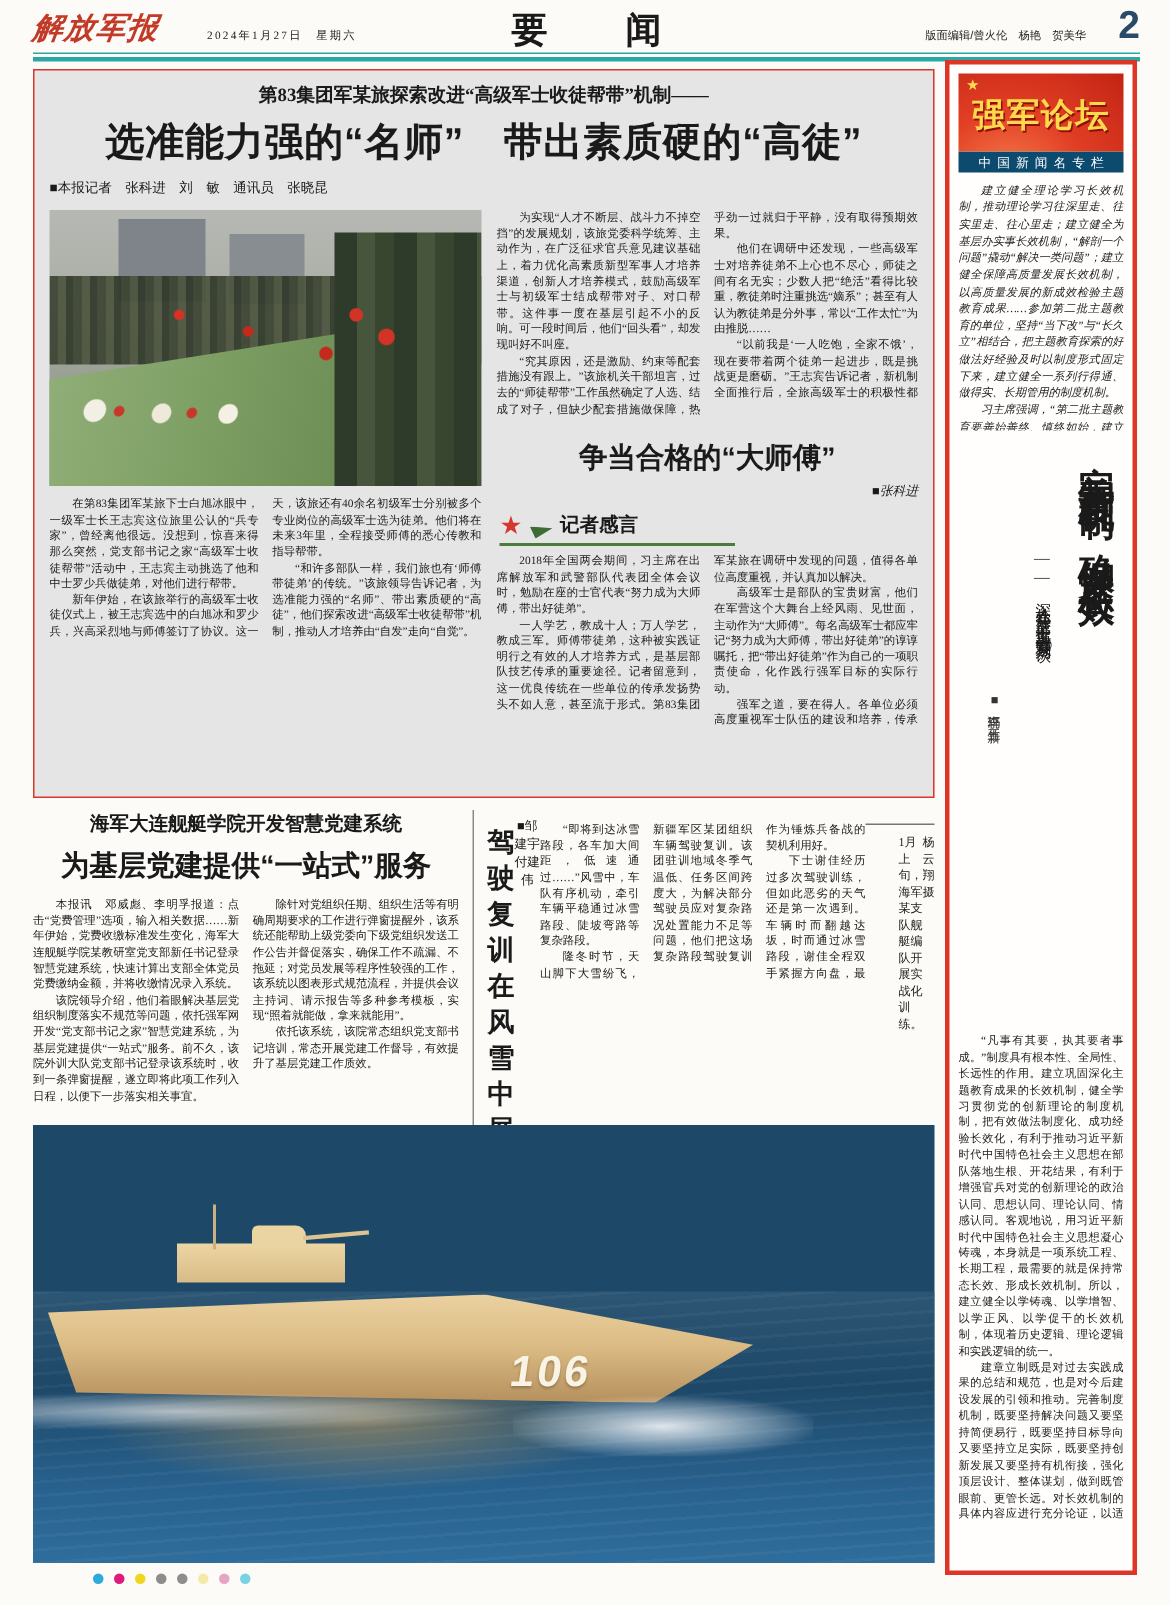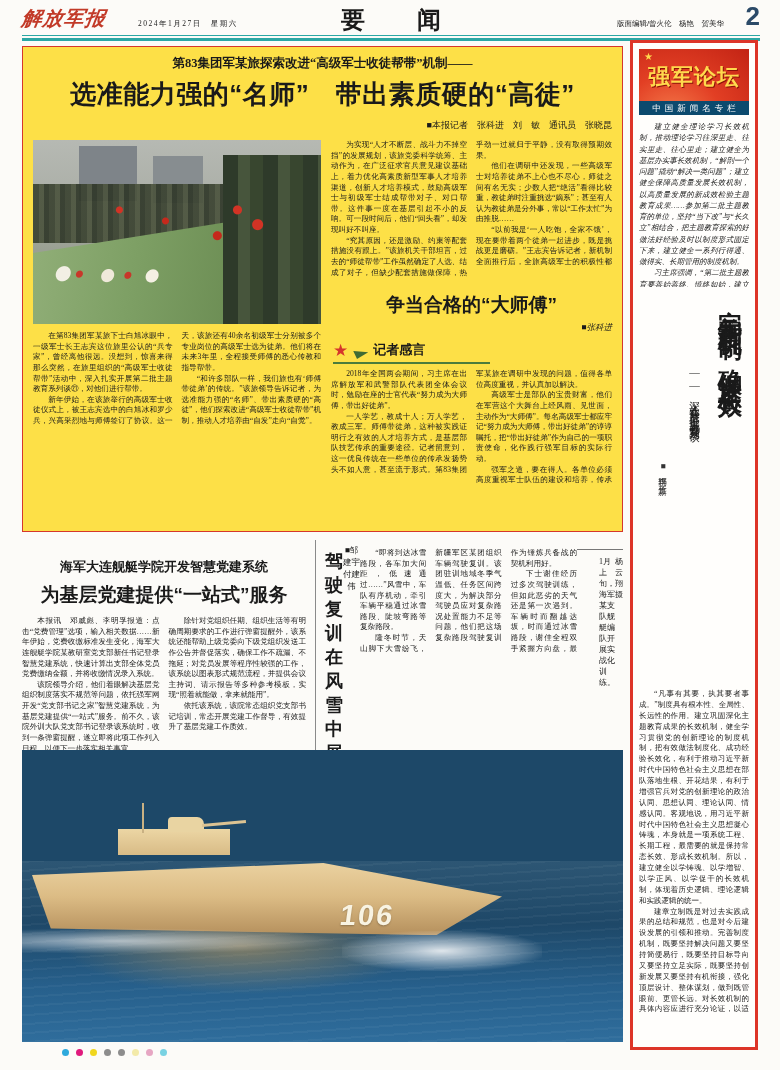--- a/index.html
+++ b/index.html
@@ -14,25 +14,25 @@
   .hsec{position:absolute;left:0;right:0;top:0;text-align:center;font-family:"Liberation Sans",sans-serif;
         font-weight:900;font-size:24px;letter-spacing:14px;text-indent:14px;}
   .heds{position:absolute;right:36px;top:15px;font-size:7.5px;color:#222;font-family:"Liberation Sans",sans-serif;}
   .hpage{position:absolute;right:0;top:-3px;font-family:"Liberation Sans",sans-serif;font-weight:700;
          font-size:26px;color:#2b4a68;}
   .hrule{position:absolute;left:22px;right:20px;top:38px;height:3px;background:#2ba7a4;}
   .hrule::before{content:"";position:absolute;left:0;right:0;top:-3px;height:1px;background:#2ba7a4;}
 
   
   .main-box{position:absolute;left:22px;top:46px;width:601px;height:486px;box-sizing:border-box;
-            border:1.5px solid #d5372c;background:#fde047;padding:8px 10px;overflow:hidden;}
+            border:1.5px solid #d5372c;background:#e5e5e5;padding:8px 10px;overflow:hidden;}
   .kicker{text-align:center;font-weight:700;font-size:12.5px;}
   .mtitle{text-align:center;font-family:"Liberation Sans",sans-serif;font-weight:900;font-size:26px;
           margin-top:5px;letter-spacing:0.5px;}
-  .mby{text-align:right;font-size:9px;margin-top:7px;}
+  .mby{text-align:left;font-size:9px;margin-top:7px;}
   .mcontent{display:flex;gap:10px;margin-top:8px;}
   .mleft{width:288px;flex:none;}
   .mright{flex:1;min-width:0;display:flex;flex-direction:column;}
 
   .cols{column-gap:9px;text-align:justify;overflow:hidden;}
   .cols p{margin:0;text-indent:2em;}
   .cols2{column-count:2;}
   .cols3{column-count:3;}
   .bodytext{font-size:7.6px;line-height:1.4;}
   .mleft .cols{margin-top:7px;height:188px;}
@@ -67,21 +67,21 @@
                radial-gradient(circle at 71% 38%, #d23325 0 4px, transparent 5px),
                radial-gradient(circle at 78% 46%, #d23325 0 5px, transparent 6px),
                radial-gradient(circle at 64% 52%, #c5291c 0 4px, transparent 5px),
                radial-gradient(circle at 46% 44%, #c5291c 0 3px, transparent 4px),
                radial-gradient(circle at 30% 38%, #d23325 0 3px, transparent 4px);}
 
   
   .bottom{position:absolute;left:22px;top:540px;width:601px;display:flex;}
   .b-left{width:294px;flex:none;border-right:1px solid #8a8a8a;padding-right:9px;box-sizing:border-box;}
   .b-right{flex:1;min-width:0;padding-left:9px;display:flex;}
-  .bkicker{text-align:center;font-weight:700;font-size:13px;margin-top:18px;}
+  .bkicker{text-align:center;font-weight:700;font-size:13px;margin-top:0;}
   .btitle1{text-align:center;font-family:"Liberation Sans",sans-serif;font-weight:900;font-size:19px;margin-top:6px;}
   .b-left .cols{margin-top:8px;height:158px;}
   .btitle2{text-align:center;font-family:"Liberation Sans",sans-serif;font-weight:900;font-size:18px;margin-top:9px;}
   .bby{text-align:center;font-size:8.5px;margin-top:5px;}
   .b-right .cols{margin-top:8px;height:112px;}
   .capline{border-top:1px solid #777;margin-top:9px;padding:6px 0 0 22px;display:flex;
            justify-content:space-between;font-size:8px;color:#222;}
 
   
   .photo2{position:absolute;left:22px;top:750px;width:601px;height:292px;overflow:hidden;background:#1d4868;}
@@ -158,21 +158,21 @@
       <div class="mleft">
         <div class="photo1">
           <div class="p1-bldg"></div>
           <div class="p1-crowd"></div>
           <div class="p1-table"></div>
           <div class="p1-papers"></div>
           <div class="p1-soldiers"></div>
           <div class="p1-flowers"></div>
         </div>
         <div class="cols cols2 bodytext">
-            <p>在第83集团军某旅下士白旭冰眼中，一级军士长王志宾这位旅里公认的“兵专家”，曾经离他很远。没想到，惊喜来得那么突然，在旅里组织的“高级军士收徒帮带”活动中，深入扎实开展第二批主题教育系列谈㉑，对他们进行帮带。</p>
+            <p>在第83集团军某旅下士白旭冰眼中，一级军士长王志宾这位旅里公认的“兵专家”，曾经离他很远。没想到，惊喜来得那么突然，党支部书记之家“高级军士收徒帮带”活动中，王志宾主动挑选了他和中士罗少兵做徒弟，对他们进行帮带。</p>
             <p>新年伊始，在该旅举行的高级军士收徒仪式上，被王志宾选中的白旭冰和罗少兵，兴高采烈地与师傅签订了协议。这一天，该旅还有40余名初级军士分别被多个专业岗位的高级军士选为徒弟。他们将在未来3年里，全程接受师傅的悉心传教和指导帮带。</p>
             <p>“和许多部队一样，我们旅也有‘师傅带徒弟’的传统。”该旅领导告诉记者，为选准能力强的“名师”、带出素质硬的“高徒”，他们探索改进“高级军士收徒帮带”机制，推动人才培养由“自发”走向“自觉”。</p>
           </div>
       </div>
       <div class="mright">
         <div class="cols cols2 bodytext mr-text">
             <p>为实现“人才不断层、战斗力不掉空挡”的发展规划，该旅党委科学统筹、主动作为，在广泛征求官兵意见建议基础上，着力优化高素质新型军事人才培养渠道，创新人才培养模式，鼓励高级军士与初级军士结成帮带对子、对口帮带。这件事一度在基层引起不小的反响。可一段时间后，他们“回头看”，却发现叫好不叫座。</p>
             <p>“究其原因，还是激励、约束等配套措施没有跟上。”该旅机关干部坦言，过去的“师徒帮带”工作虽然确定了人选、结成了对子，但缺少配套措施做保障，热乎劲一过就归于平静，没有取得预期效果。</p>
             <p>他们在调研中还发现，一些高级军士对培养徒弟不上心也不尽心，师徒之间有名无实；少数人把“绝活”看得比较重，教徒弟时注重挑选“嫡系”；甚至有人认为教徒弟是分外事，常以“工作太忙”为由推脱……</p>
             <p>“以前我是‘一人吃饱，全家不饿’，现在要带着两个徒弟一起进步，既是挑战更是磨砺。”王志宾告诉记者，新机制全面推行后，全旅高级军士的积极性都被充分调动起来，大家摩拳擦掌、各出实招，力争带出好徒弟。</p>

